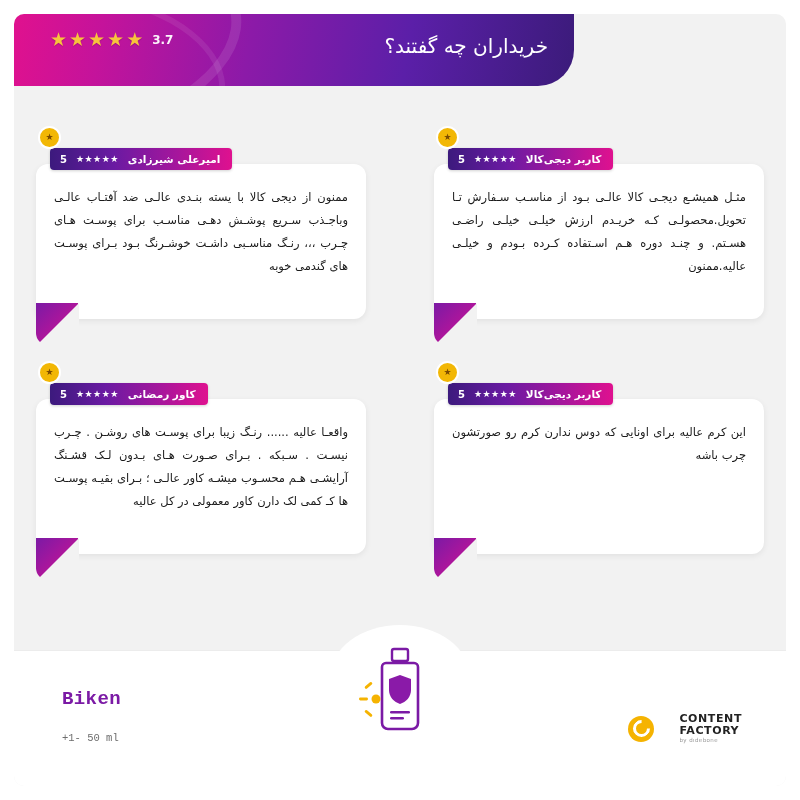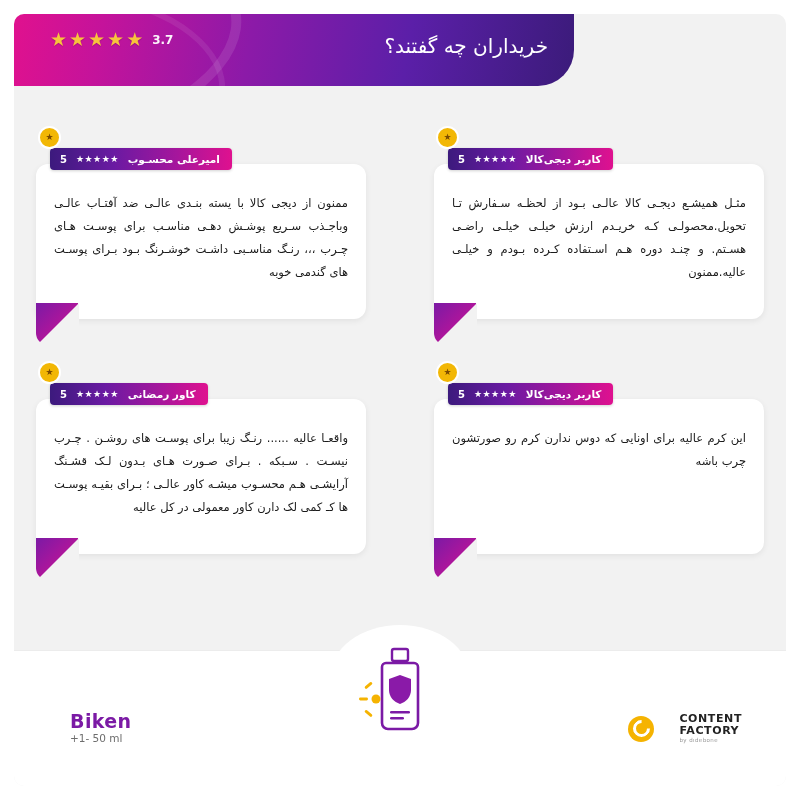--- a/index.html
+++ b/index.html
@@ -150,21 +150,21 @@
     width:19px;height:19px;
     border-radius:50%;
     background:#f2b705;
     border:2px solid #ffffff;
     display:flex;align-items:center;justify-content:center;
     color:#7a4a00;
     font-size:9px;
     line-height:1;
   }
   .body-text{
-    padding:28px 18px 20px 18px;
+    padding:22px 18px 20px 18px;
     color:#1b1b1b;
     font-size:11.5px;
     line-height:2.0;
     text-align:justify;
     direction:rtl;
     letter-spacing:0.2px;
   }
 
   
   .footer{
@@ -186,34 +186,35 @@
   }
   .product-icon{
     position:absolute;
     left:50%;
     transform:translateX(-50%);
     top:-16px;
     width:96px;height:110px;
   }
   .brand{
     position:absolute;
-    right:auto;left:56px;bottom:42px;
+    right:auto;left:48px;bottom:42px;
     direction:ltr;
     text-align:left;
+    font-family:Liberation Mono, monospace;
   }
   .brand-name{
     color:#7b1aa5;
     font-size:19px;
     font-weight:bold;
     letter-spacing:0.4px;
   }
   .brand-sub{
     color:#6d6d6d;
     font-size:10.5px;
-    margin-top:0;
+    margin-top:22px;
   }
   .cf-logo{
     position:absolute;
     right:44px;bottom:42px;
     display:flex;
     align-items:center;
     gap:25px;
     direction:ltr;
   }
   .cf-mark{
@@ -257,27 +258,27 @@
 
     <div class="grid">
 
       <div class="card" style="right:22px;top:20px;height:155px;">
         <div class="name-tag">
           <span class="nm">کاربر دیجی‌کالا</span>
           <span class="stars-sm">★★★★★</span>
           <span class="score">5</span>
           <span class="badge">★</span>
         </div>
-        <div class="body-text">مثـل همیشـع دیجـی کالا عالـی بـود از لحظـه سـفارش تـا تحویل.محصولـی کـه خریـدم ارزش خیلـی خیلـی راضـی هسـتم. و چنـد دوره هـم اسـتفاده کـرده بـودم و خیلـی عالیه.ممنون</div>
+        <div class="body-text">مثـل همیشـع دیجـی کالا عالـی بـود از مناسـب سـفارش تـا تحویل.محصولـی کـه خریـدم ارزش خیلـی خیلـی راضـی هسـتم. و چنـد دوره هـم اسـتفاده کـرده بـودم و خیلـی عالیه.ممنون</div>
         <div class="corner"></div>
       </div>
 
       <div class="card" style="left:22px;top:20px;height:155px;">
         <div class="name-tag">
-          <span class="nm">امیرعلی محسـوب</span>
+          <span class="nm">امیرعلی شیرزادی</span>
           <span class="stars-sm">★★★★★</span>
           <span class="score">5</span>
           <span class="badge">★</span>
         </div>
         <div class="body-text">ممنون از دیجی کالا با یسته بنـدی عالـی ضد آفتـاب عالـی وباجـذب سـریع پوشـش دهـی مناسـب برای پوسـت هـای چـرب ،،، رنـگ مناسـبی داشـت خوشـرنگ بـود بـرای پوسـت های گندمی خوبه</div>
         <div class="corner"></div>
       </div>
 
       <div class="card" style="right:22px;top:255px;height:155px;">
         <div class="name-tag">

